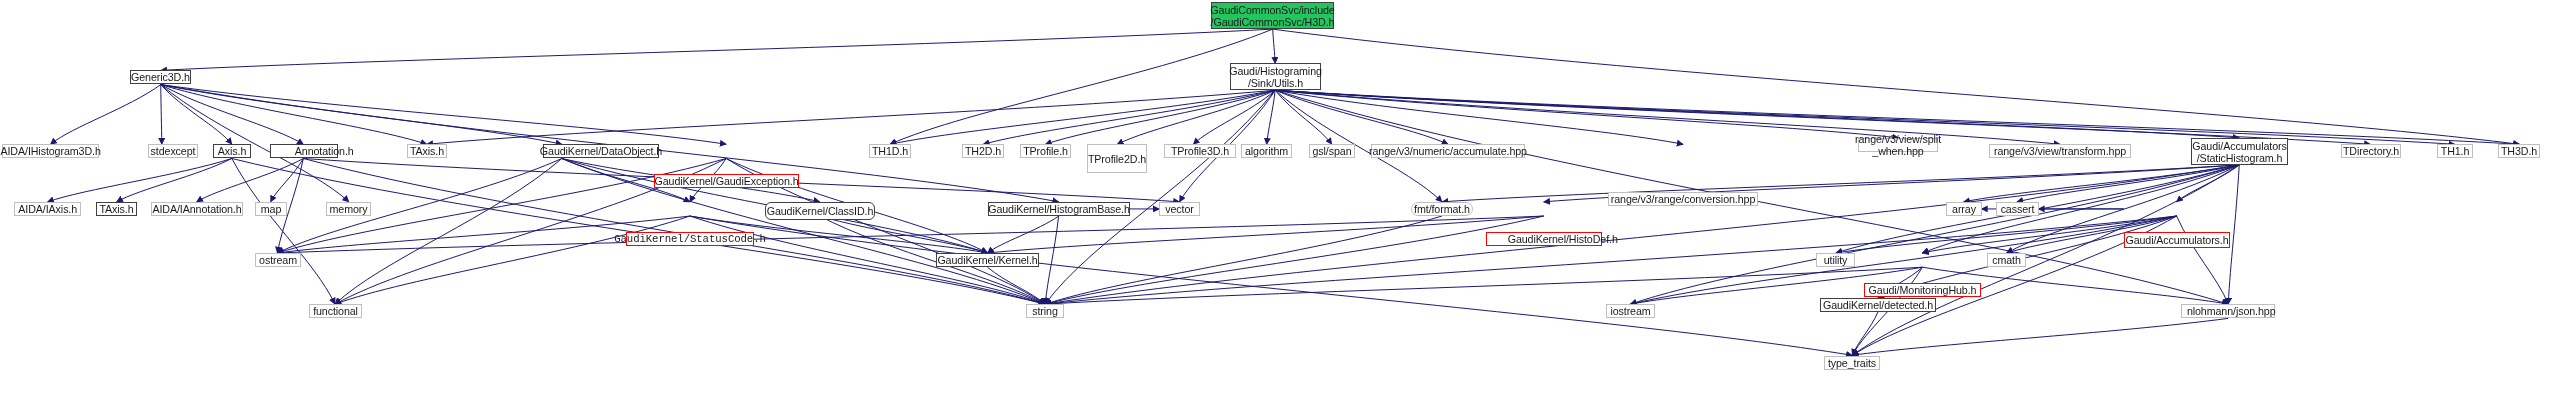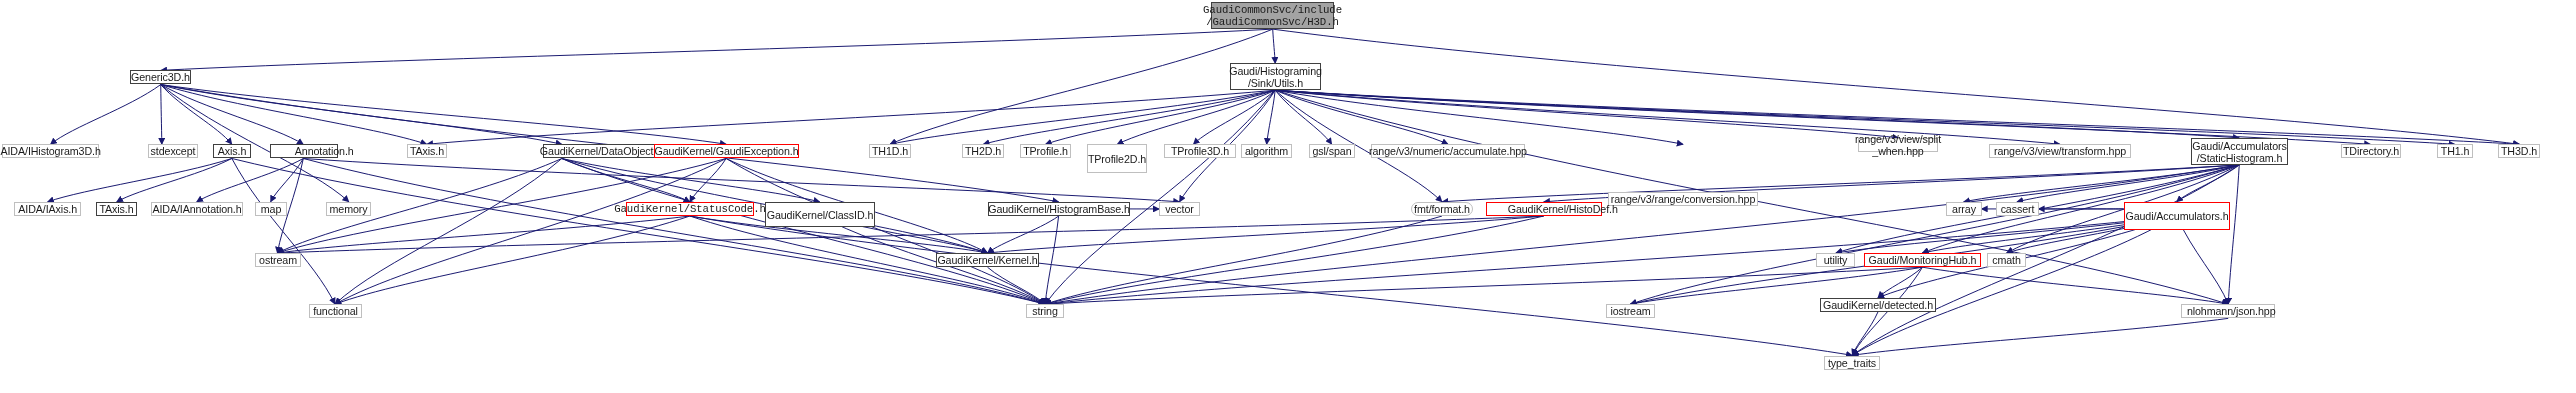--- a/index.html
+++ b/index.html
@@ -38,25 +38,25 @@
     letter-spacing: -0.1px;
     white-space: pre-line;
     padding: 0 3.6px;
     z-index: 3;
   }
   .node.bold {
     border: 1.4px solid #404040;
   }
   .node.red {
     border: 1.4px solid #ff0000;
+    margin-top: 30px;
   }
   .node.root {
-    background: #a3a3a3;
+    background: #22c55e;
     border: 1.4px solid #404040;
-    font-family: Liberation Mono, monospace;
   }
 </style>
 </head>
 <body>
 
 <div id="graph-root">
   <svg id="edge-layer" viewBox="0 0 3622 553" preserveAspectRatio="none">
     <defs>
       <marker id="arrow" viewBox="0 0 10 10" refX="9" refY="5" markerWidth="7" markerHeight="7" orient="auto-start-reverse">
         <path d="M 0 0 L 10 5 L 0 10 z" fill="#191970"></path>
@@ -191,28 +191,28 @@
 /StaticHistogram.h</div>
       <div class="node " style="left: 2341px; top: 144px; width: 60px; height: 14.2px;">TDirectory.h</div>
       <div class="node " style="left: 2437px; top: 144px; width: 36px; height: 14.2px;">TH1.h</div>
       <div class="node " style="left: 2498px; top: 144px; width: 42px; height: 14.2px;">TH3D.h</div>
       <div class="node " style="left: 14.2px; top: 202px; width: 67px; height: 14.2px;">AIDA/IAxis.h</div>
       <div class="node bold" style="left: 96px; top: 202px; width: 41px; height: 14.2px;">TAxis.h</div>
       <div class="node " style="left: 151px; top: 202px; width: 92px; height: 14.2px;">AIDA/IAnnotation.h</div>
       <div class="node " style="left: 255px; top: 202px; width: 32px; height: 14.2px;">map</div>
       <div class="node " style="left: 326px; top: 202px; width: 45px; height: 14.2px;">memory</div>
       <div class="node red" style="left: 626px; top: 202px; width: 128px; height: 14.2px; font-family: Liberation Mono, monospace;">GaudiKernel/StatusCode.h</div>
-      <div class="node bold" style="left: 765px; top: 202px; width: 110px; height: 25px;">GaudiKernel/ClassID.h</div>
+      <div class="node bold" style="left: 765px; top: 202px; width: 110px; height: 18px; border-radius: 6px;">GaudiKernel/ClassID.h</div>
       <div class="node bold" style="left: 988px; top: 202px; width: 142px; height: 14.2px;">GaudiKernel/HistogramBase.h</div>
       <div class="node " style="left: 1159px; top: 202px; width: 41px; height: 14.2px;">vector</div>
       <div class="node " style="left: 1411px; top: 202px; width: 62px; height: 14.2px; border-radius: 7px;">fmt/format.h</div>
       <div class="node red" style="left: 1486px; top: 202px; width: 116px; height: 14.2px; padding-left: 41px;">GaudiKernel/HistoDef.h</div>
       <div class="node " style="left: 1946px; top: 202px; width: 36px; height: 14.2px;">array</div>
       <div class="node " style="left: 1996px; top: 202px; width: 43px; height: 14.2px;">cassert</div>
-      <div class="node red" style="left: 2124px; top: 202px; width: 106px; height: 28px;">Gaudi/Accumulators.h</div>
+      <div class="node red" style="left: 2124px; top: 202px; width: 106px; height: 16px;">Gaudi/Accumulators.h</div>
       <div class="node " style="left: 255px; top: 253px; width: 46px; height: 14.2px;">ostream</div>
       <div class="node bold" style="left: 936px; top: 253px; width: 103px; height: 14.2px;">GaudiKernel/Kernel.h</div>
       <div class="node " style="left: 1816px; top: 253px; width: 39px; height: 14.2px;">utility</div>
       <div class="node red" style="left: 1864px; top: 253px; width: 117px; height: 14.2px;">Gaudi/MonitoringHub.h</div>
       <div class="node " style="left: 1987px; top: 253px; width: 39px; height: 14.2px;">cmath</div>
       <div class="node " style="left: 309px; top: 304px; width: 53px; height: 14.2px;">functional</div>
       <div class="node " style="left: 1026px; top: 304px; width: 38px; height: 14.2px;">string</div>
       <div class="node " style="left: 1606px; top: 304px; width: 49px; height: 14.2px;">iostream</div>
       <div class="node bold" style="left: 1820px; top: 298px; width: 116px; height: 14.2px;">GaudiKernel/detected.h</div>
       <div class="node " style="left: 2181px; top: 304px; width: 94px; height: 14.2px; padding-left: 10px;">nlohmann/json.hpp</div>

